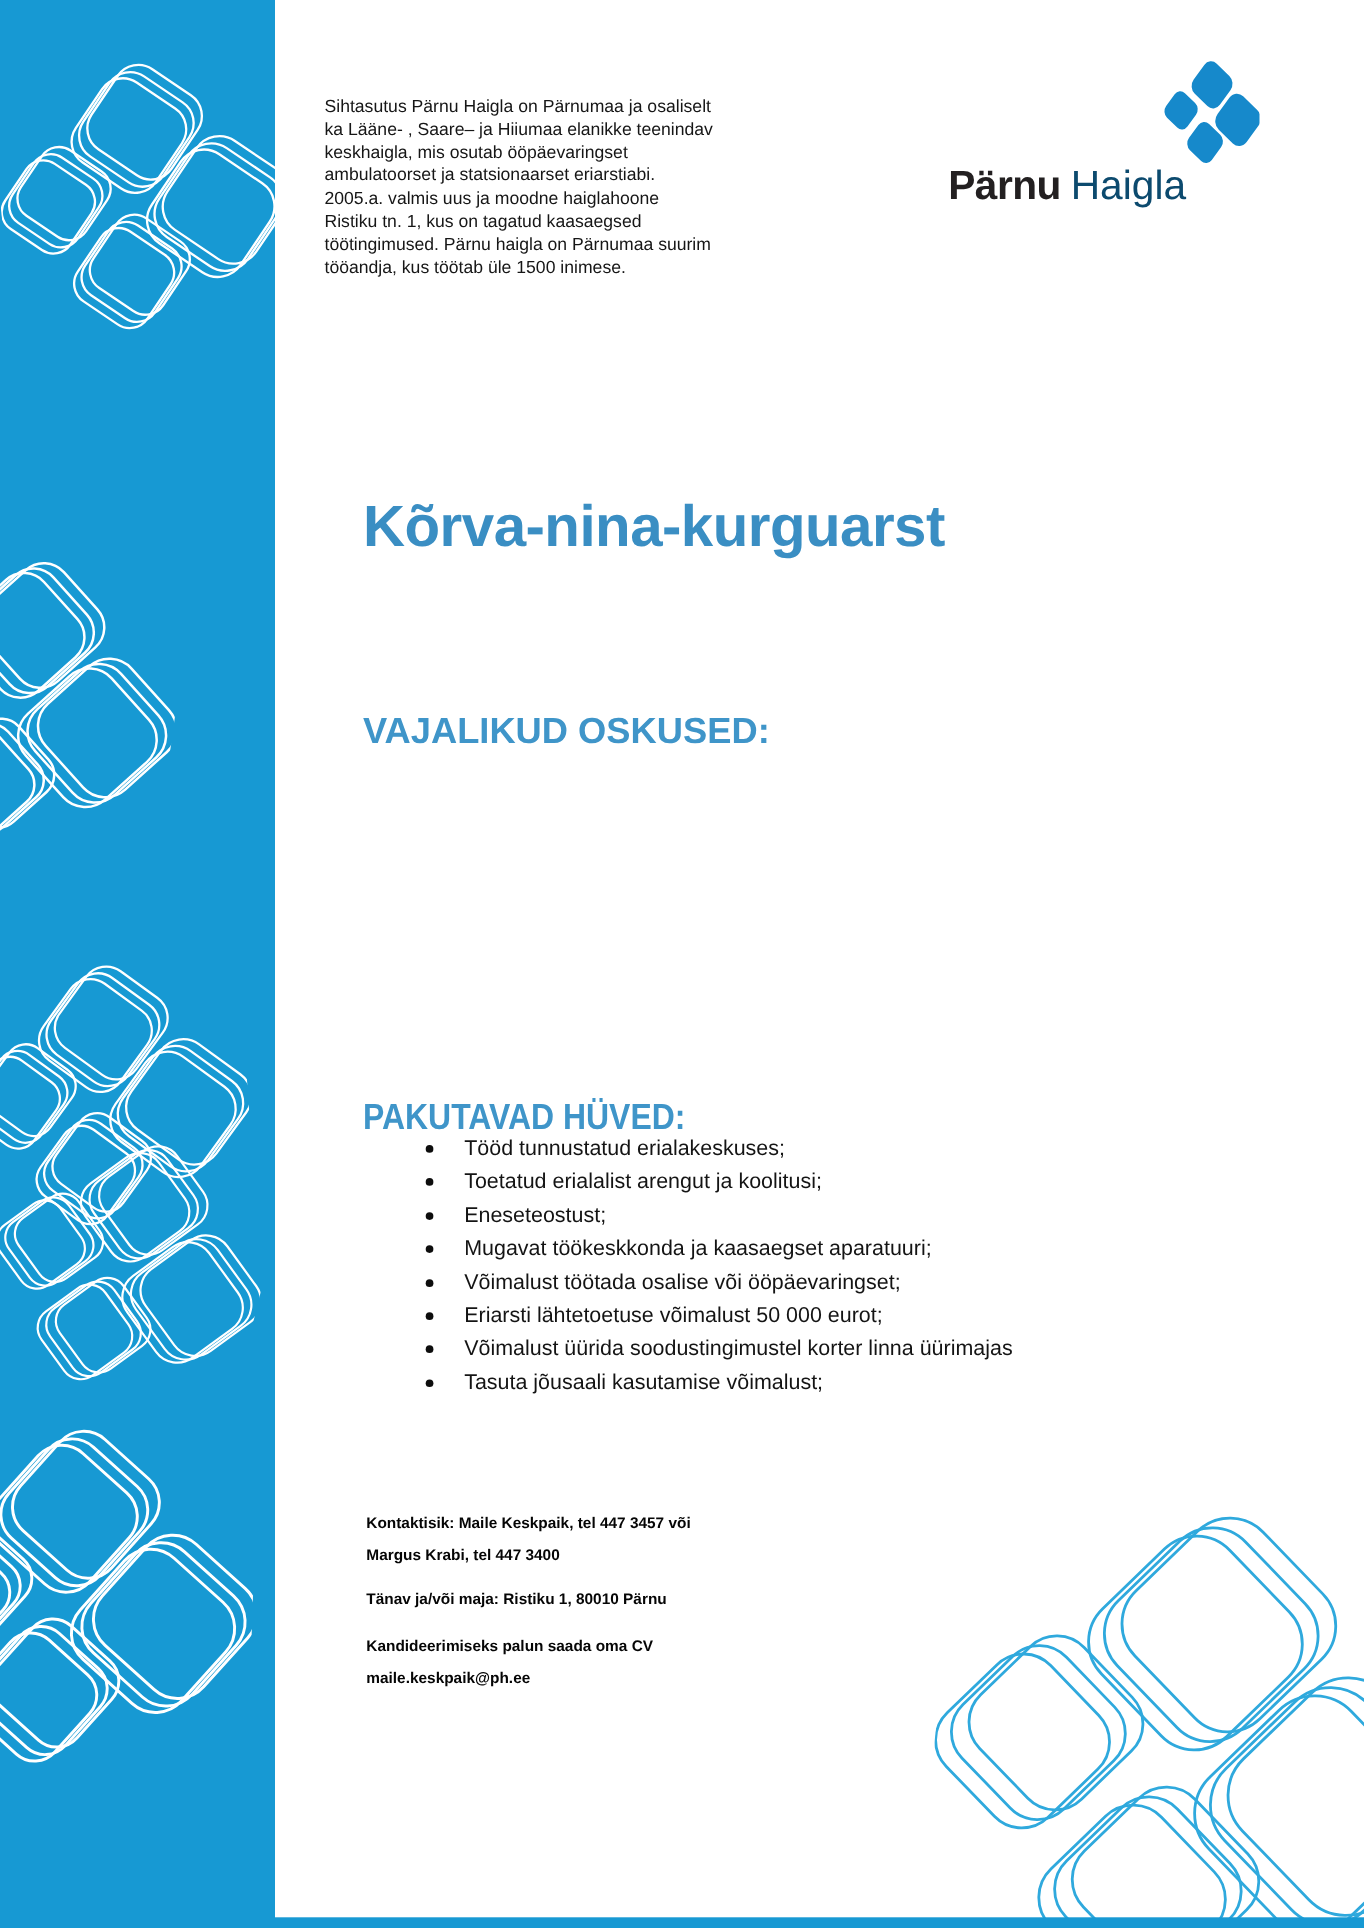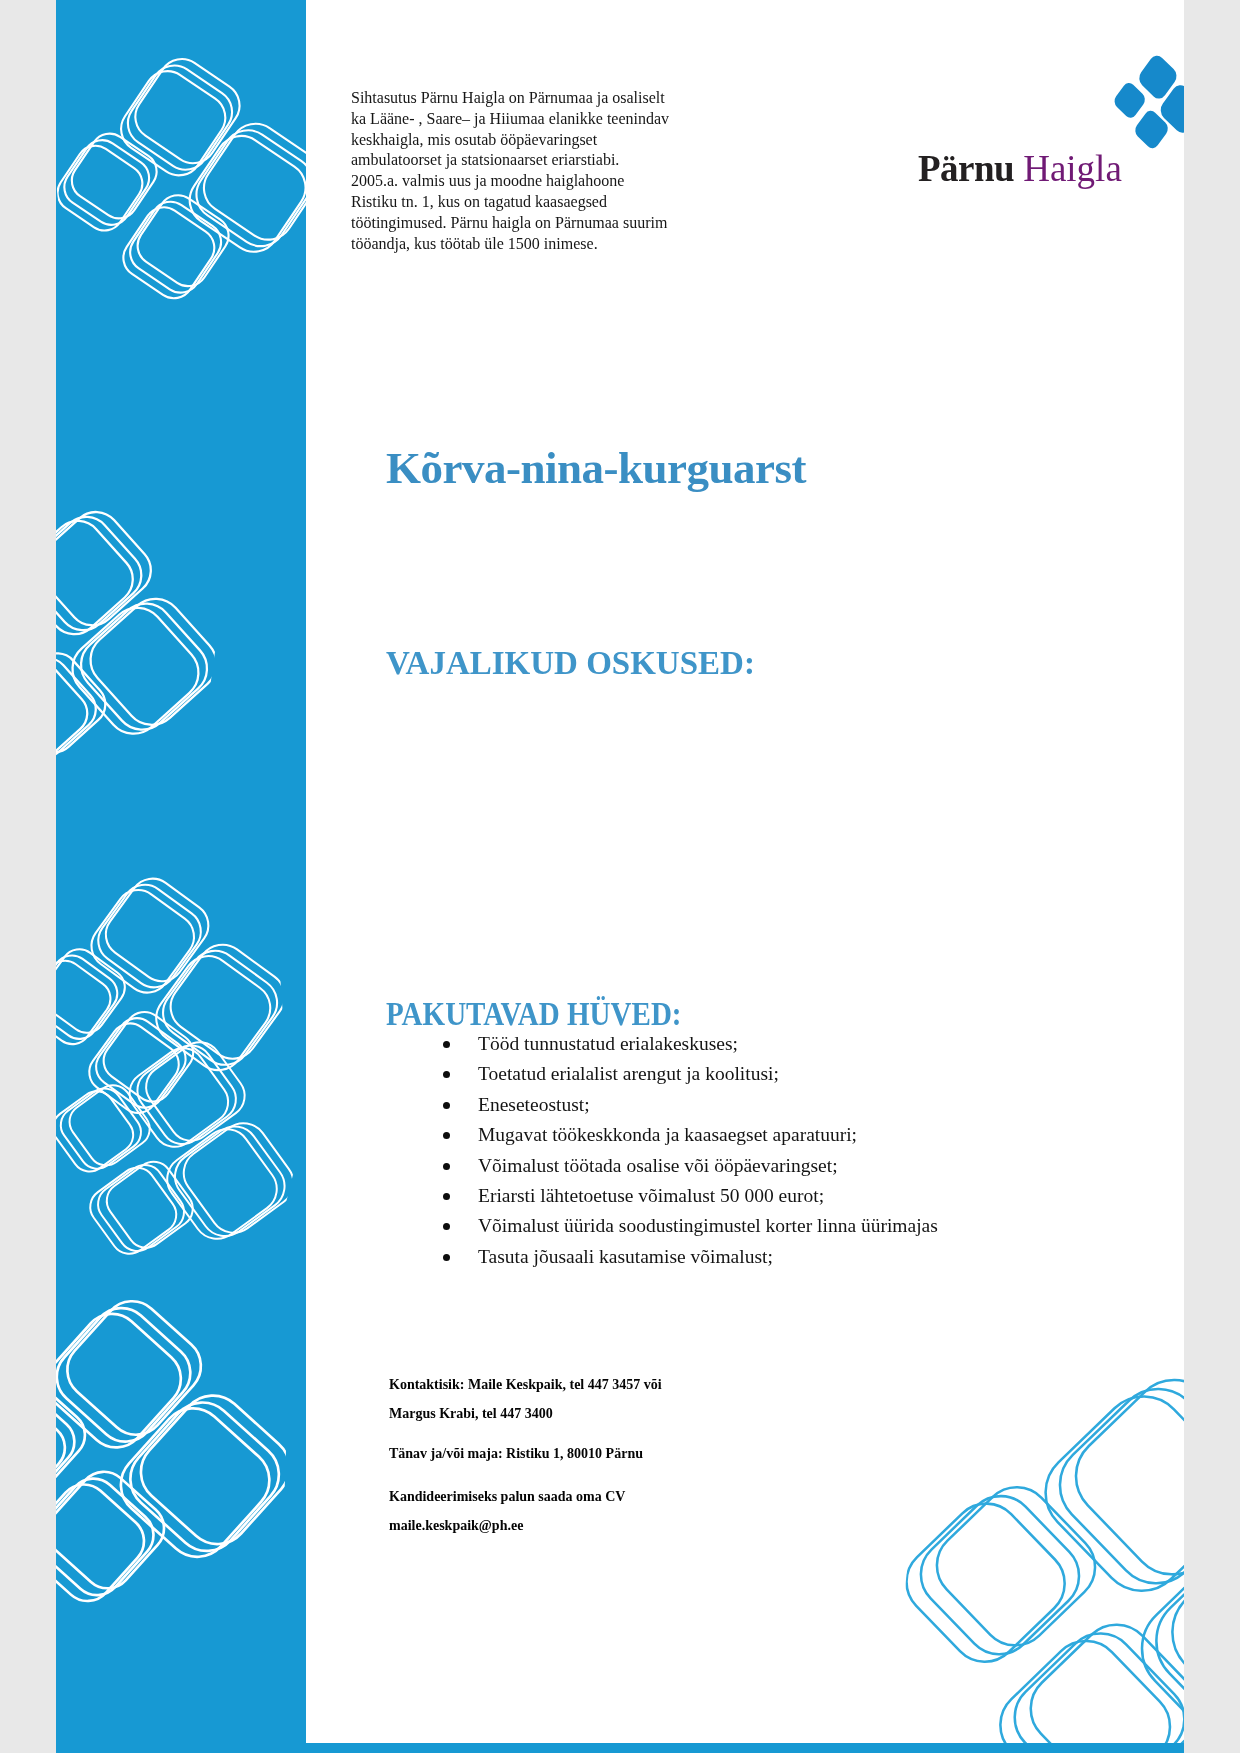--- a/index.html
+++ b/index.html
@@ -1,19 +1,19 @@
 <!DOCTYPE html>
 <html><head>
 <meta charset="utf-8">
 <style>
   html,body { margin:0; padding:0; background:#e8e8e8; }
   .page {
-    position:relative; width:1128px; height:1753px; margin:0 auto;
+    position:relative; width:1240px; height:1753px; margin:0 auto;
     background:#ffffff; overflow:hidden;
-    font-family:Liberation Serif, serif;
+    font-family:Liberation Sans, sans-serif;
     color:#161616;
   }
 
   
   .sidebar {
     position:absolute; left:0; top:0; width:250px; height:100%;
     background:#1799d3; overflow:hidden; z-index:1;
   }
   .bf { position:absolute; fill:none; }
   .bf-white { stroke:#ffffff; stroke-width:2.6; }
@@ -32,30 +32,30 @@
   
   .intro {
     position:absolute; left:295px; top:72px; width:400px;
     font-size:16px; line-height:20.8px; white-space:pre-line;
   }
   .logo-text {
     position:absolute; left:862px; top:150px;
     font-size:37px; line-height:1; white-space:nowrap;
   }
   .logo-bold  { font-weight:bold; color:#232021; letter-spacing:-0.5px; }
-  .logo-light { font-weight:300; color:#701a75; margin-left:9px; }
+  .logo-light { font-weight:300; color:#0c4a6e; margin-left:9px; }
   .logo-mark  {
     position:absolute; left:1053px; top:50px; width:92px; height:106px;
     fill:#1689cb; stroke:none;
   }
 
   
   .job-title {
     position:absolute; left:330px; top:416px;
-    font-size:45px; line-height:1; font-weight:bold; color:#3a8ec3;
+    font-size:53px; line-height:1; font-weight:bold; color:#3a8ec3;
     letter-spacing:-0.5px; white-space:nowrap;
   }
   .section-heading {
     position:absolute; left:330px;
     font-size:33px; line-height:1; font-weight:bold; color:#3f95c9;
     white-space:nowrap;
   }
   .sec1 { top:620px; }
   .sec2 { top:971px; transform:scaleX(0.88); transform-origin:left top; }
 

